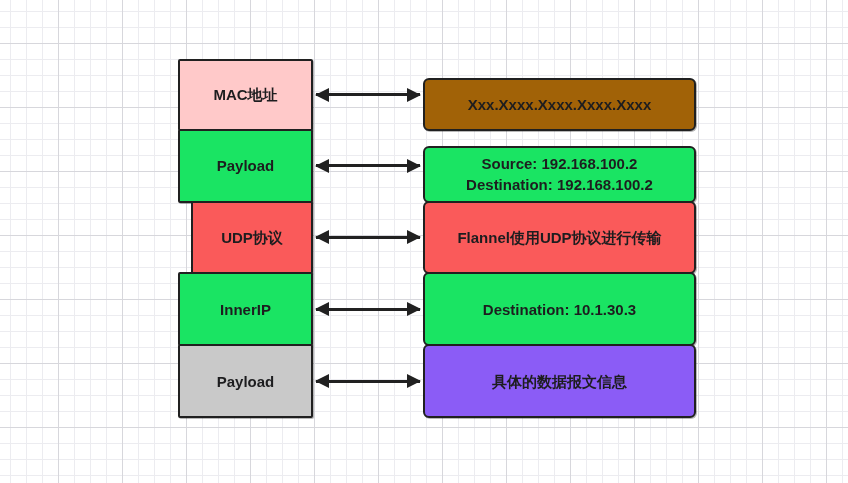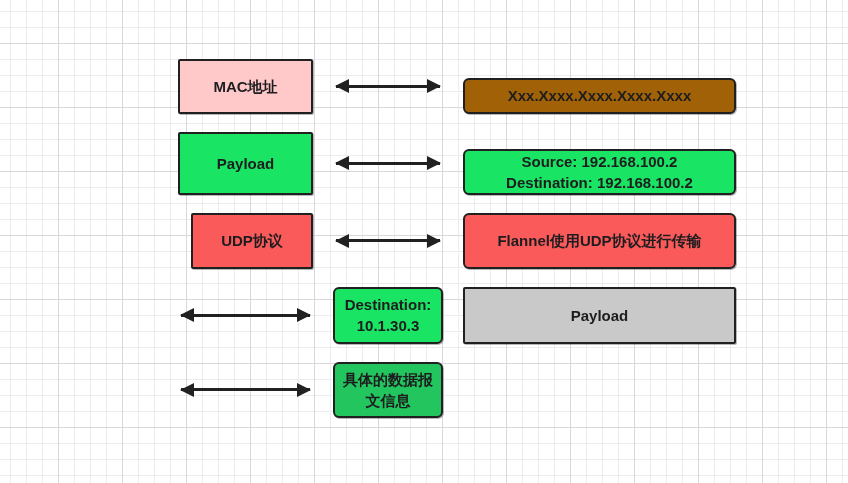--- a/index.html
+++ b/index.html
@@ -21,21 +21,20 @@
 
   .diagram {
     position: absolute;
     left: 178px;
     top: 59px;
     width: 432px;
     height: 359px;
     display: grid;
     grid-template-columns: 135px 110px 273px;
     grid-template-rows: repeat(5, 1fr);
-    gap: 20px;
   }
 
   .lcell, .rcell {
     border: 2px solid #202020;
     display: flex;
     flex-direction: column;
     align-items: center;
     justify-content: center;
     text-align: center;
     color: #1d1d1f;
@@ -110,31 +109,34 @@
     <span class="vline">UDP协议</span>
   </div>
   <div class="acell pull-up">
     <div class="arrow"></div>
   </div>
   <div class="rcell pull-up" style="background-color: rgb(250, 90, 90);">
     <span class="vline">Flannel使用UDP协议进行传输</span>
 
   </div>
 
+  <div class="lcell pull-up" style="background-color: rgb(26, 228, 99);">
+    <span class="vline">InnerIP</span>
+  </div>
   <div class="acell pull-up">
     <div class="arrow"></div>
   </div>
   <div class="rcell pull-up" style="background-color: rgb(26, 228, 99);">
     <span class="vline">Destination: 10.1.30.3</span>
   </div>
 
   <div class="lcell pull-up" style="background-color: rgb(201, 201, 201);">
     <span class="vline">Payload</span>
   </div>
   <div class="acell pull-up">
     <div class="arrow"></div>
   </div>
-  <div class="rcell pull-up" style="background-color: #22c55e;">
+  <div class="rcell pull-up" style="background-color: #8b5cf6;">
     <span class="vline">具体的数据报文信息</span>
 
   </div>
 
 </div>
 
 </body></html>

